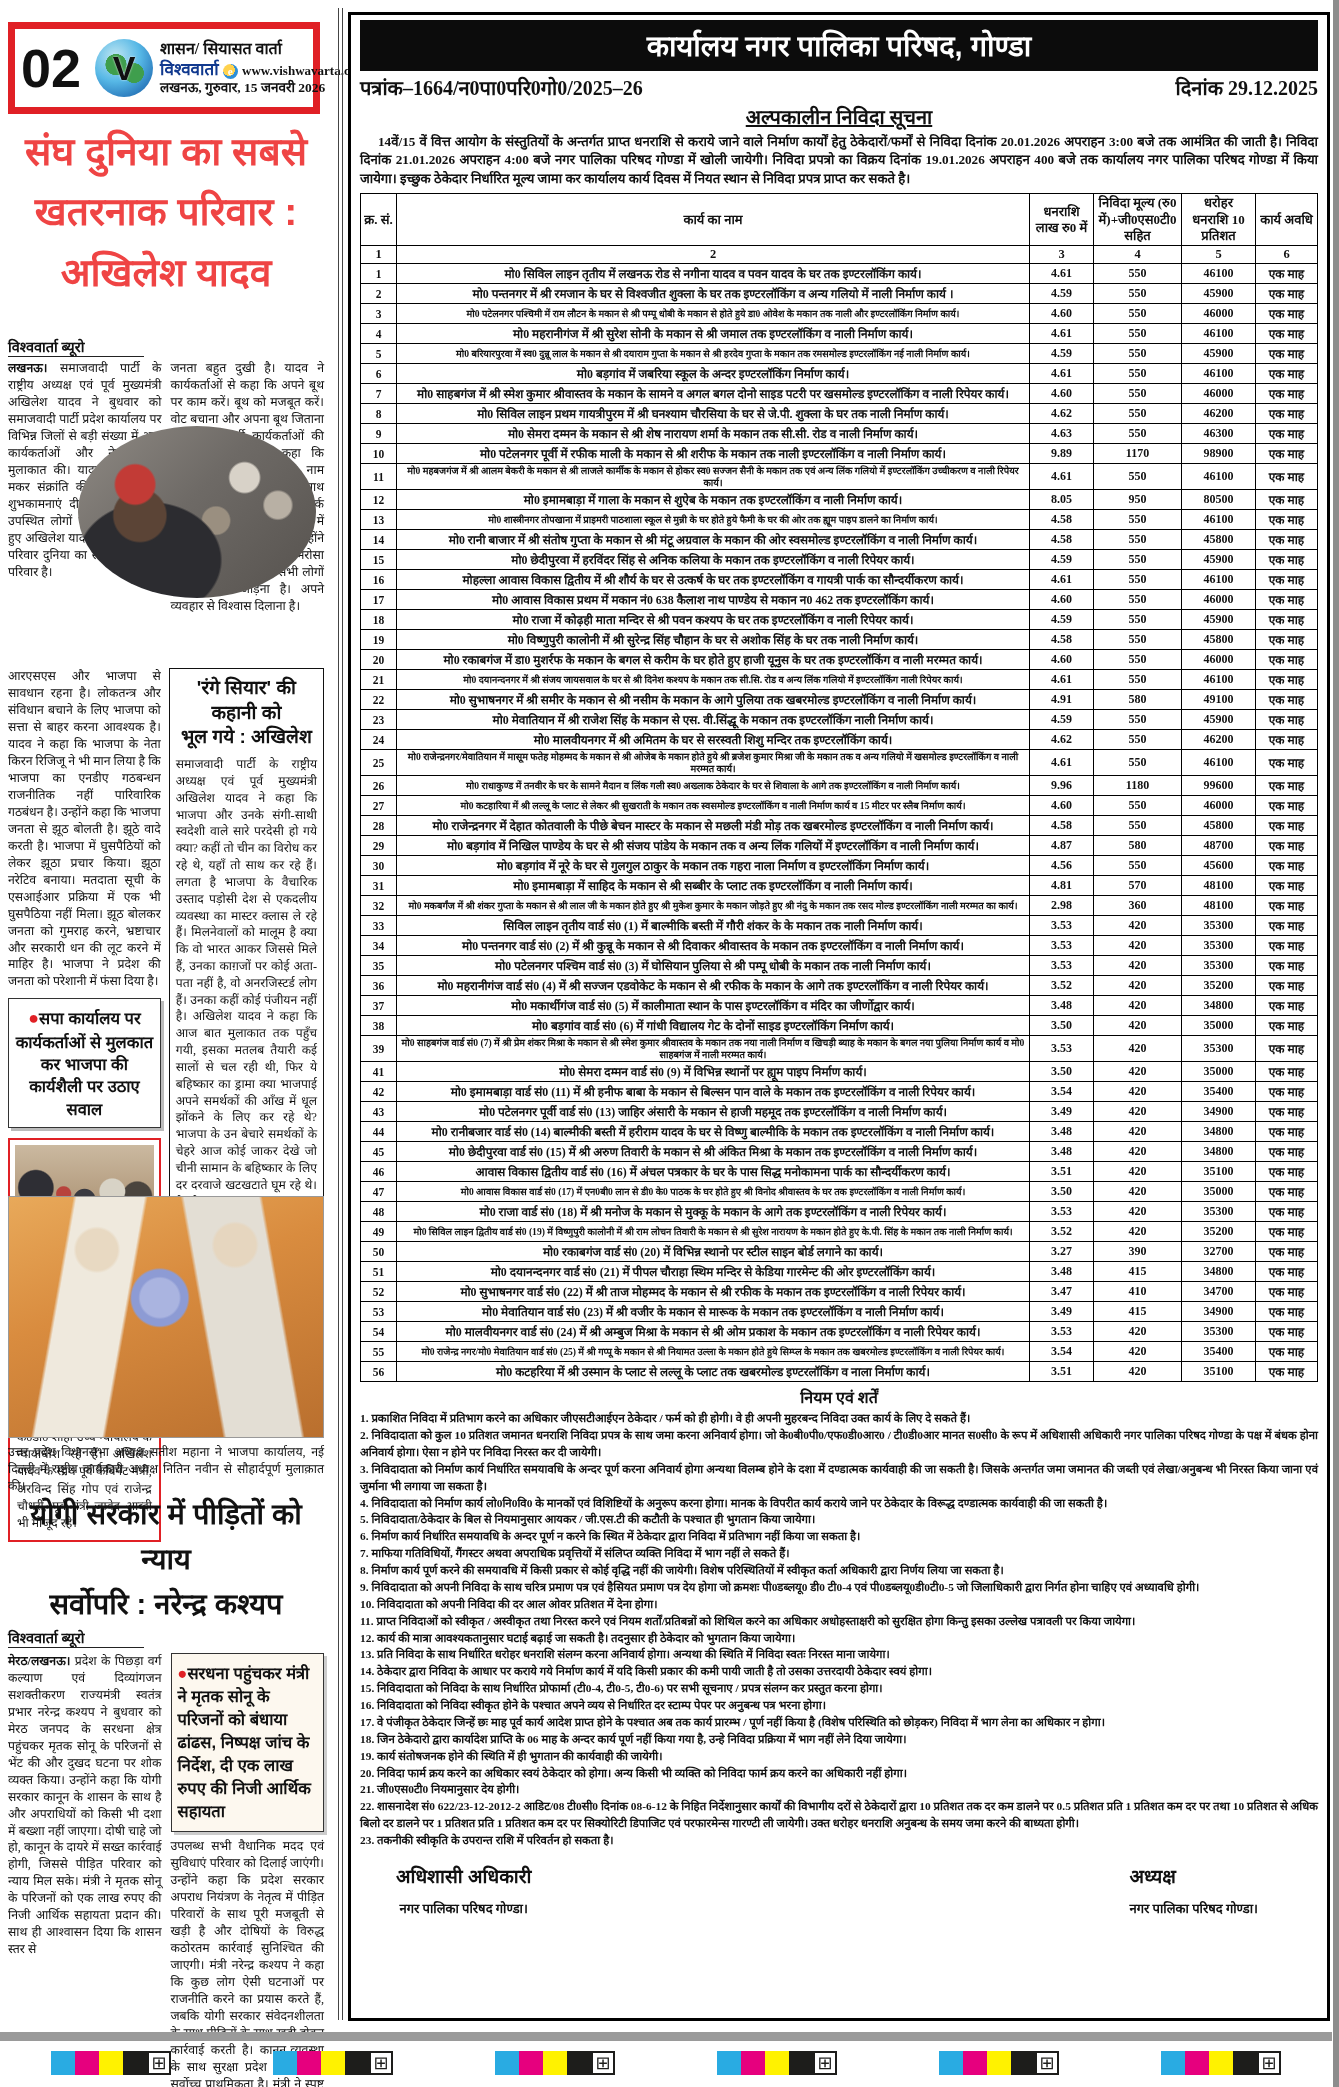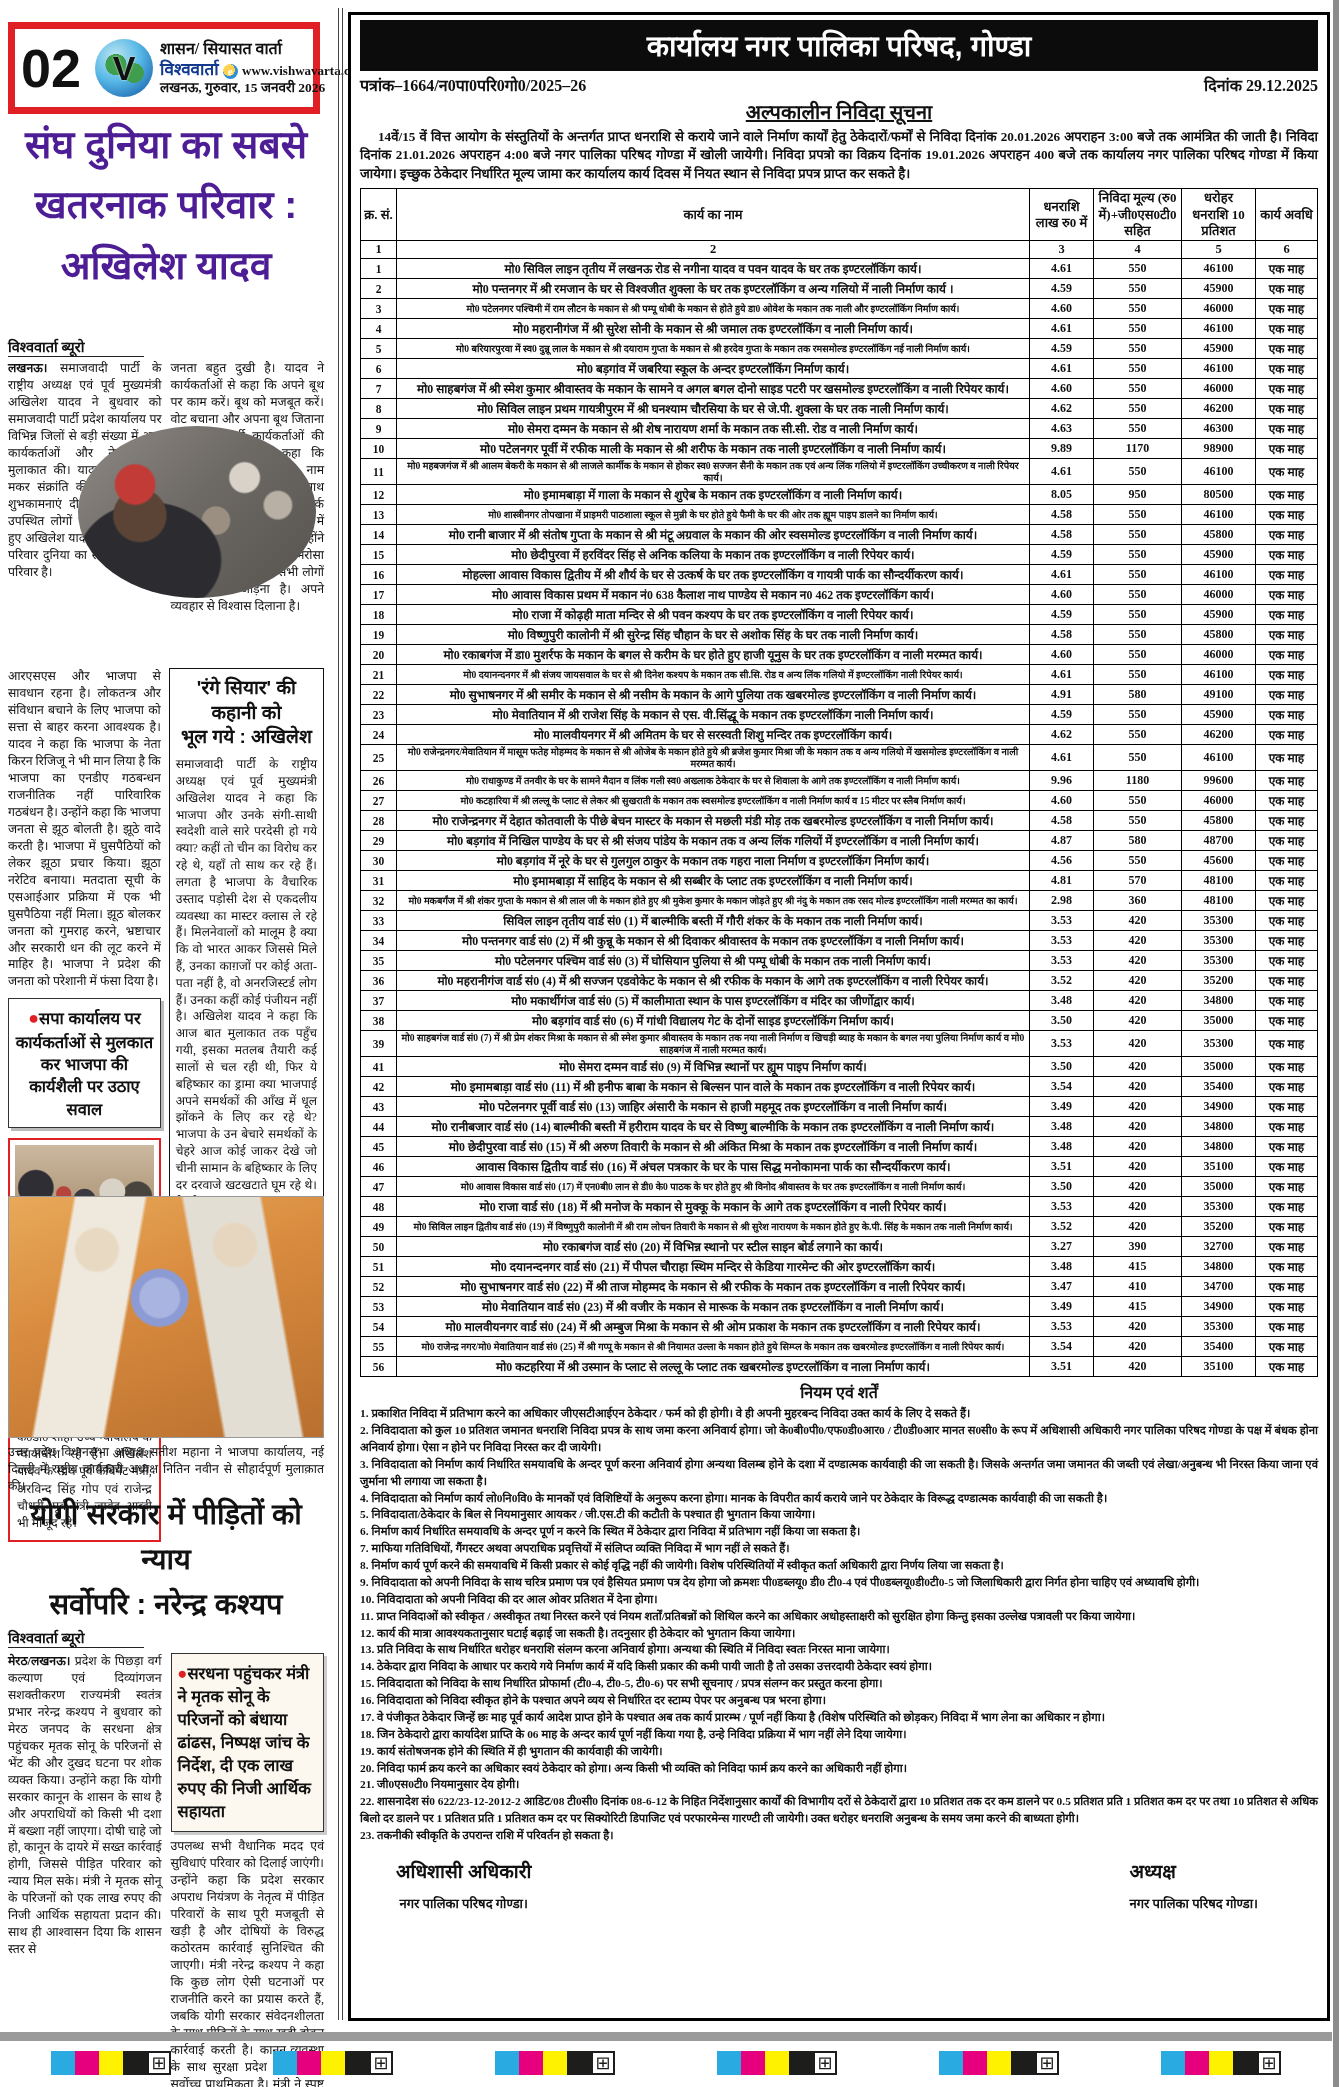--- a/index.html
+++ b/index.html
@@ -18,22 +18,22 @@
   #logo-globe .v { position:absolute; left:0; top:0; width:100%; height:100%; display:flex; align-items:center; justify-content:center;
       font-family:"Liberation Sans",sans-serif; font-weight:bold; font-size:34px; color:#111; text-shadow:0 0 2px #fff; }
   #mast-text { line-height:1.25; white-space:nowrap; }
   .mast-l1 { font-weight:bold; font-size:16px; }
   .mast-l2 { font-weight:bold; font-size:17px; color:#123a8f; }
   .mast-l2 .e { display:inline-block; width:15px; height:15px; border-radius:50%;
       background:radial-gradient(circle at 40% 40%, #ffd24d 0 45%, #2e8fd8 46%); font-size:11px; color:#fff; text-align:center; line-height:15px; font-weight:bold;}
   .mast-l2 .url { color:#111; font-size:13px; font-weight:bold; }
   .mast-l3 { font-weight:bold; font-size:13.5px; }
 
-  #lead-headline { left:8px; top:115px; width:316px; text-align:center;
-      font-family:"Liberation Sans",sans-serif; font-weight:bold; font-size:39px; line-height:1.55; color:#4c1d95; }
+  #lead-headline { left:8px; top:122px; width:316px; text-align:center;
+      font-family:"Liberation Sans",sans-serif; font-weight:bold; font-size:39px; line-height:1.55; color:#ef4444; }
   .byline { font-weight:bold; font-size:14.5px; border-bottom:1.5px solid #222; display:inline-block; padding-right:60px; margin-bottom:3px;}
   #lead-body { left:8px; top:336px; width:316px; height:302px; }
   .twocol { display:flex; gap:9px; }
   .coltext { flex:1; font-size:12.3px; text-align:justify; line-height:1.38; }
   .coltext .dp { font-weight:bold; }
   #oval-photo { left:70px; top:90px; width:238px; height:172px; border-radius:50%; z-index:3;
       background:
         radial-gradient(circle at 24% 34%, #c23b36 0 9%, transparent 10%),
         radial-gradient(circle at 26% 52%, #5b4436 0 13%, transparent 14%),
         radial-gradient(ellipse at 30% 78%, #2c2c30 0 30%, transparent 31%),
@@ -80,21 +80,21 @@
   #pull-box2 .dot { color:#e02025; }
 
   
   .vrule { top:8px; height:2012px; width:1px; background:#444; }
   #page-right-edge { right:0; top:0; width:6px; height:2087px; background:#8c8c8c; }
 
   
   #notice { left:348px; top:12px; width:982px; height:2009px; border:3px solid #000; padding:5px 9px 0 9px; background:#fff; }
   #notice-title { background:#0c0c0c; color:#fff; text-align:center; font-family:"Liberation Sans",sans-serif;
       font-weight:bold; font-size:29px; padding:5px 0 7px 0; }
-  #notice-meta { display:flex; justify-content:space-between; font-weight:bold; font-size:16px; margin-top:3px; }
+  #notice-meta { display:flex; justify-content:space-between; font-weight:bold; font-size:20px; margin-top:3px; }
   #notice-subject { text-align:center; font-weight:bold; font-size:20px; text-decoration:underline; margin:2px 0 3px 0; }
   #notice-intro { font-size:13.2px; font-weight:600; text-align:justify; line-height:1.4; text-indent:18px; margin-bottom:5px; }
 
   table#works { width:100%; border-collapse:collapse; }
   #works th, #works td { border:1.6px solid #000; text-align:center; vertical-align:middle; padding:1px 3px; }
   #works th { font-size:13px; line-height:1.25; font-weight:bold; }
   #works td.sn { font-weight:bold; font-size:11.5px; width:36px; }
   #works td.nm { font-size:11.9px; font-weight:600; line-height:1.2; }
   #works td.nm.tiny { font-size:9.6px; }
   #works td.num { font-size:12px; font-weight:600; width:64px; }

